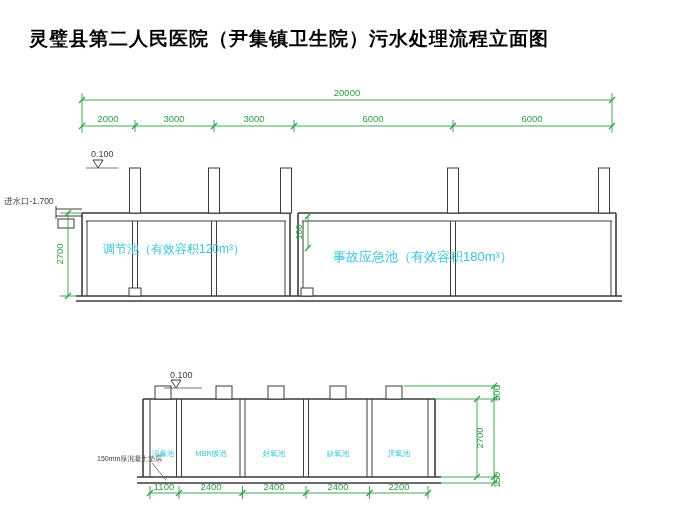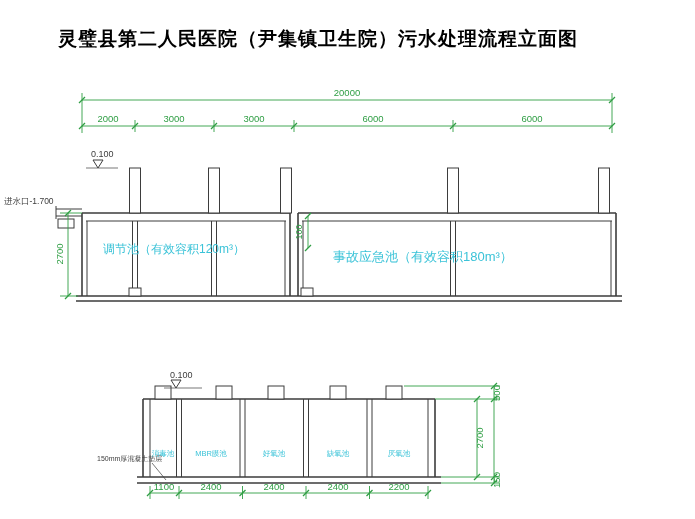--- a/index.html
+++ b/index.html
@@ -1,18 +1,18 @@
 <!DOCTYPE html>
 <html><head>
 <meta charset="utf-8">
 <style>
   html,body{margin:0;padding:0;background:#fff;}
   .canvas{position:relative;width:695px;height:519px;background:#ffffff;overflow:hidden;
           font-family:"Liberation Sans", sans-serif;}
-  .title{position:absolute;top:26px;left:0;width:578px;text-align:right;
+  .title{position:absolute;top:26px;left:0;width:578px;text-align:center;
          font-size:19px;font-weight:bold;color:#000;letter-spacing:1px;
          font-family:"Liberation Serif", serif;}
   svg{position:absolute;top:0;left:0;}
   svg text{font-family:"Liberation Sans", sans-serif;}
   .s  {stroke:#3d3d3d;stroke-width:1;fill:none;}
   .s2 {stroke:#3d3d3d;stroke-width:1.6;fill:none;}
   .sth{stroke:#3d3d3d;stroke-width:0.7;fill:none;}
   .g  {stroke:#2f9e44;stroke-width:0.9;fill:none;}
   .gt {stroke:#2f9e44;stroke-width:1.3;fill:none;}
   .wf {fill:#ffffff;stroke:#3d3d3d;stroke-width:1;}

